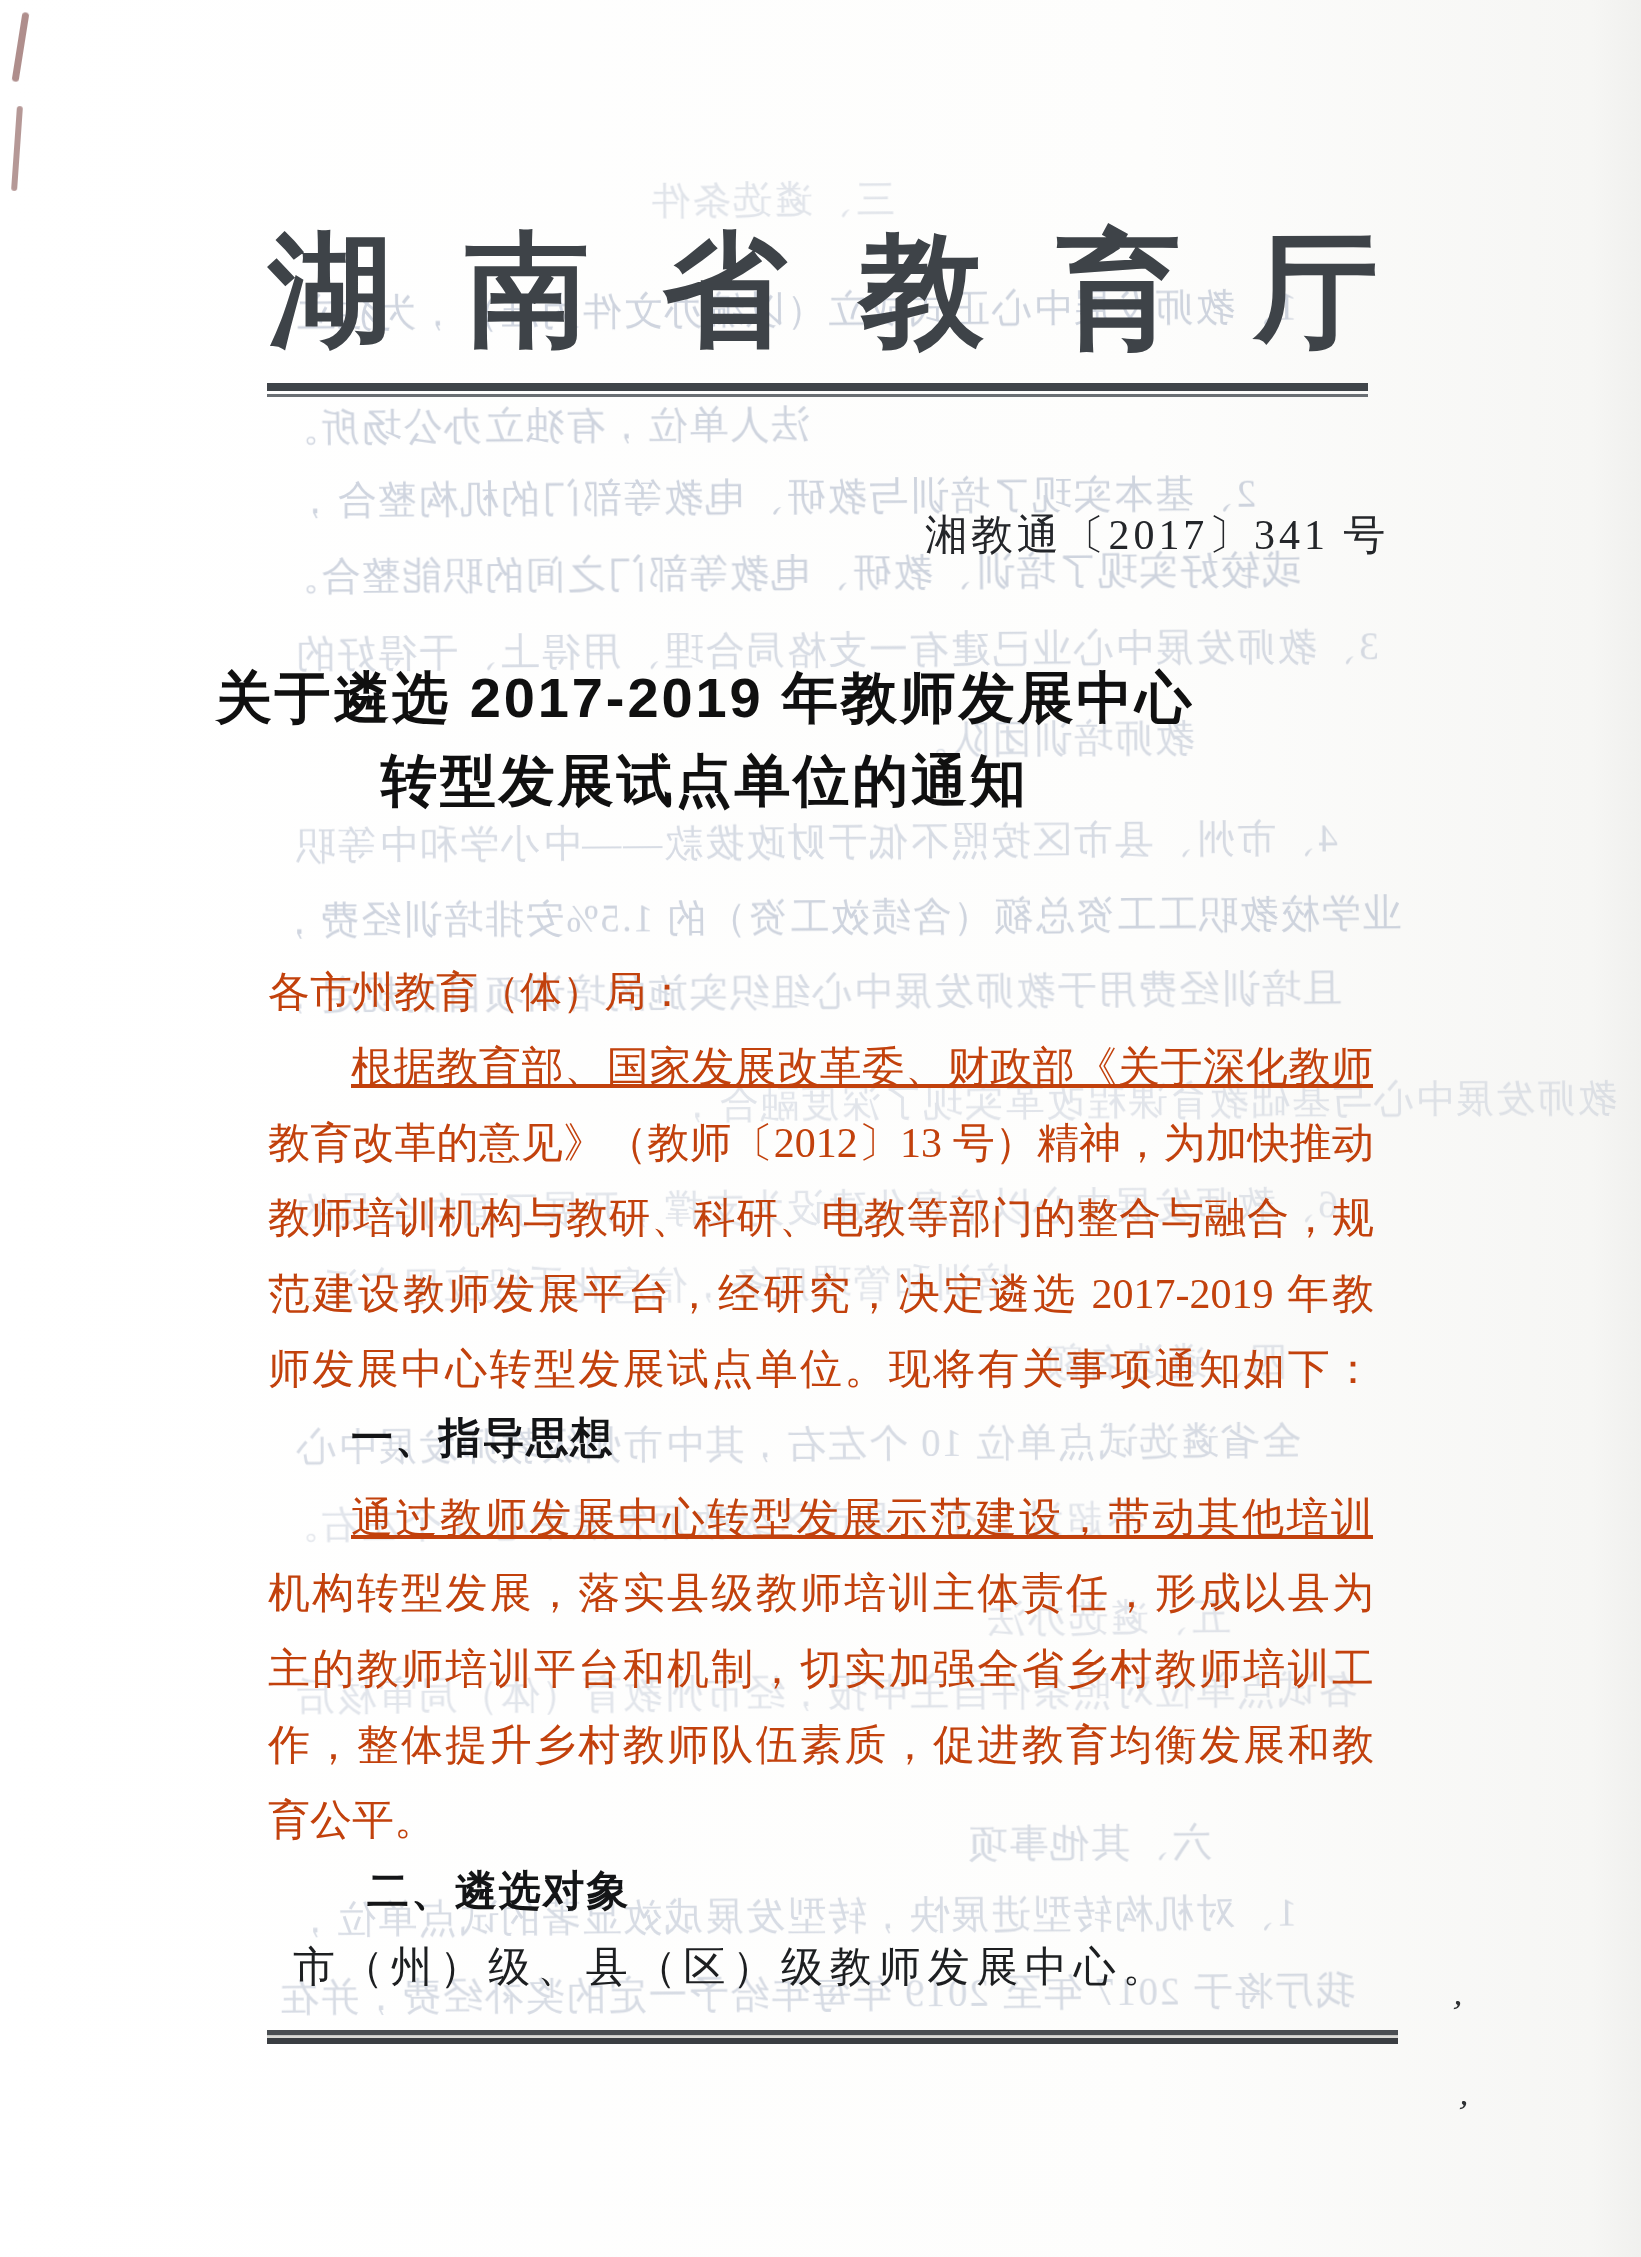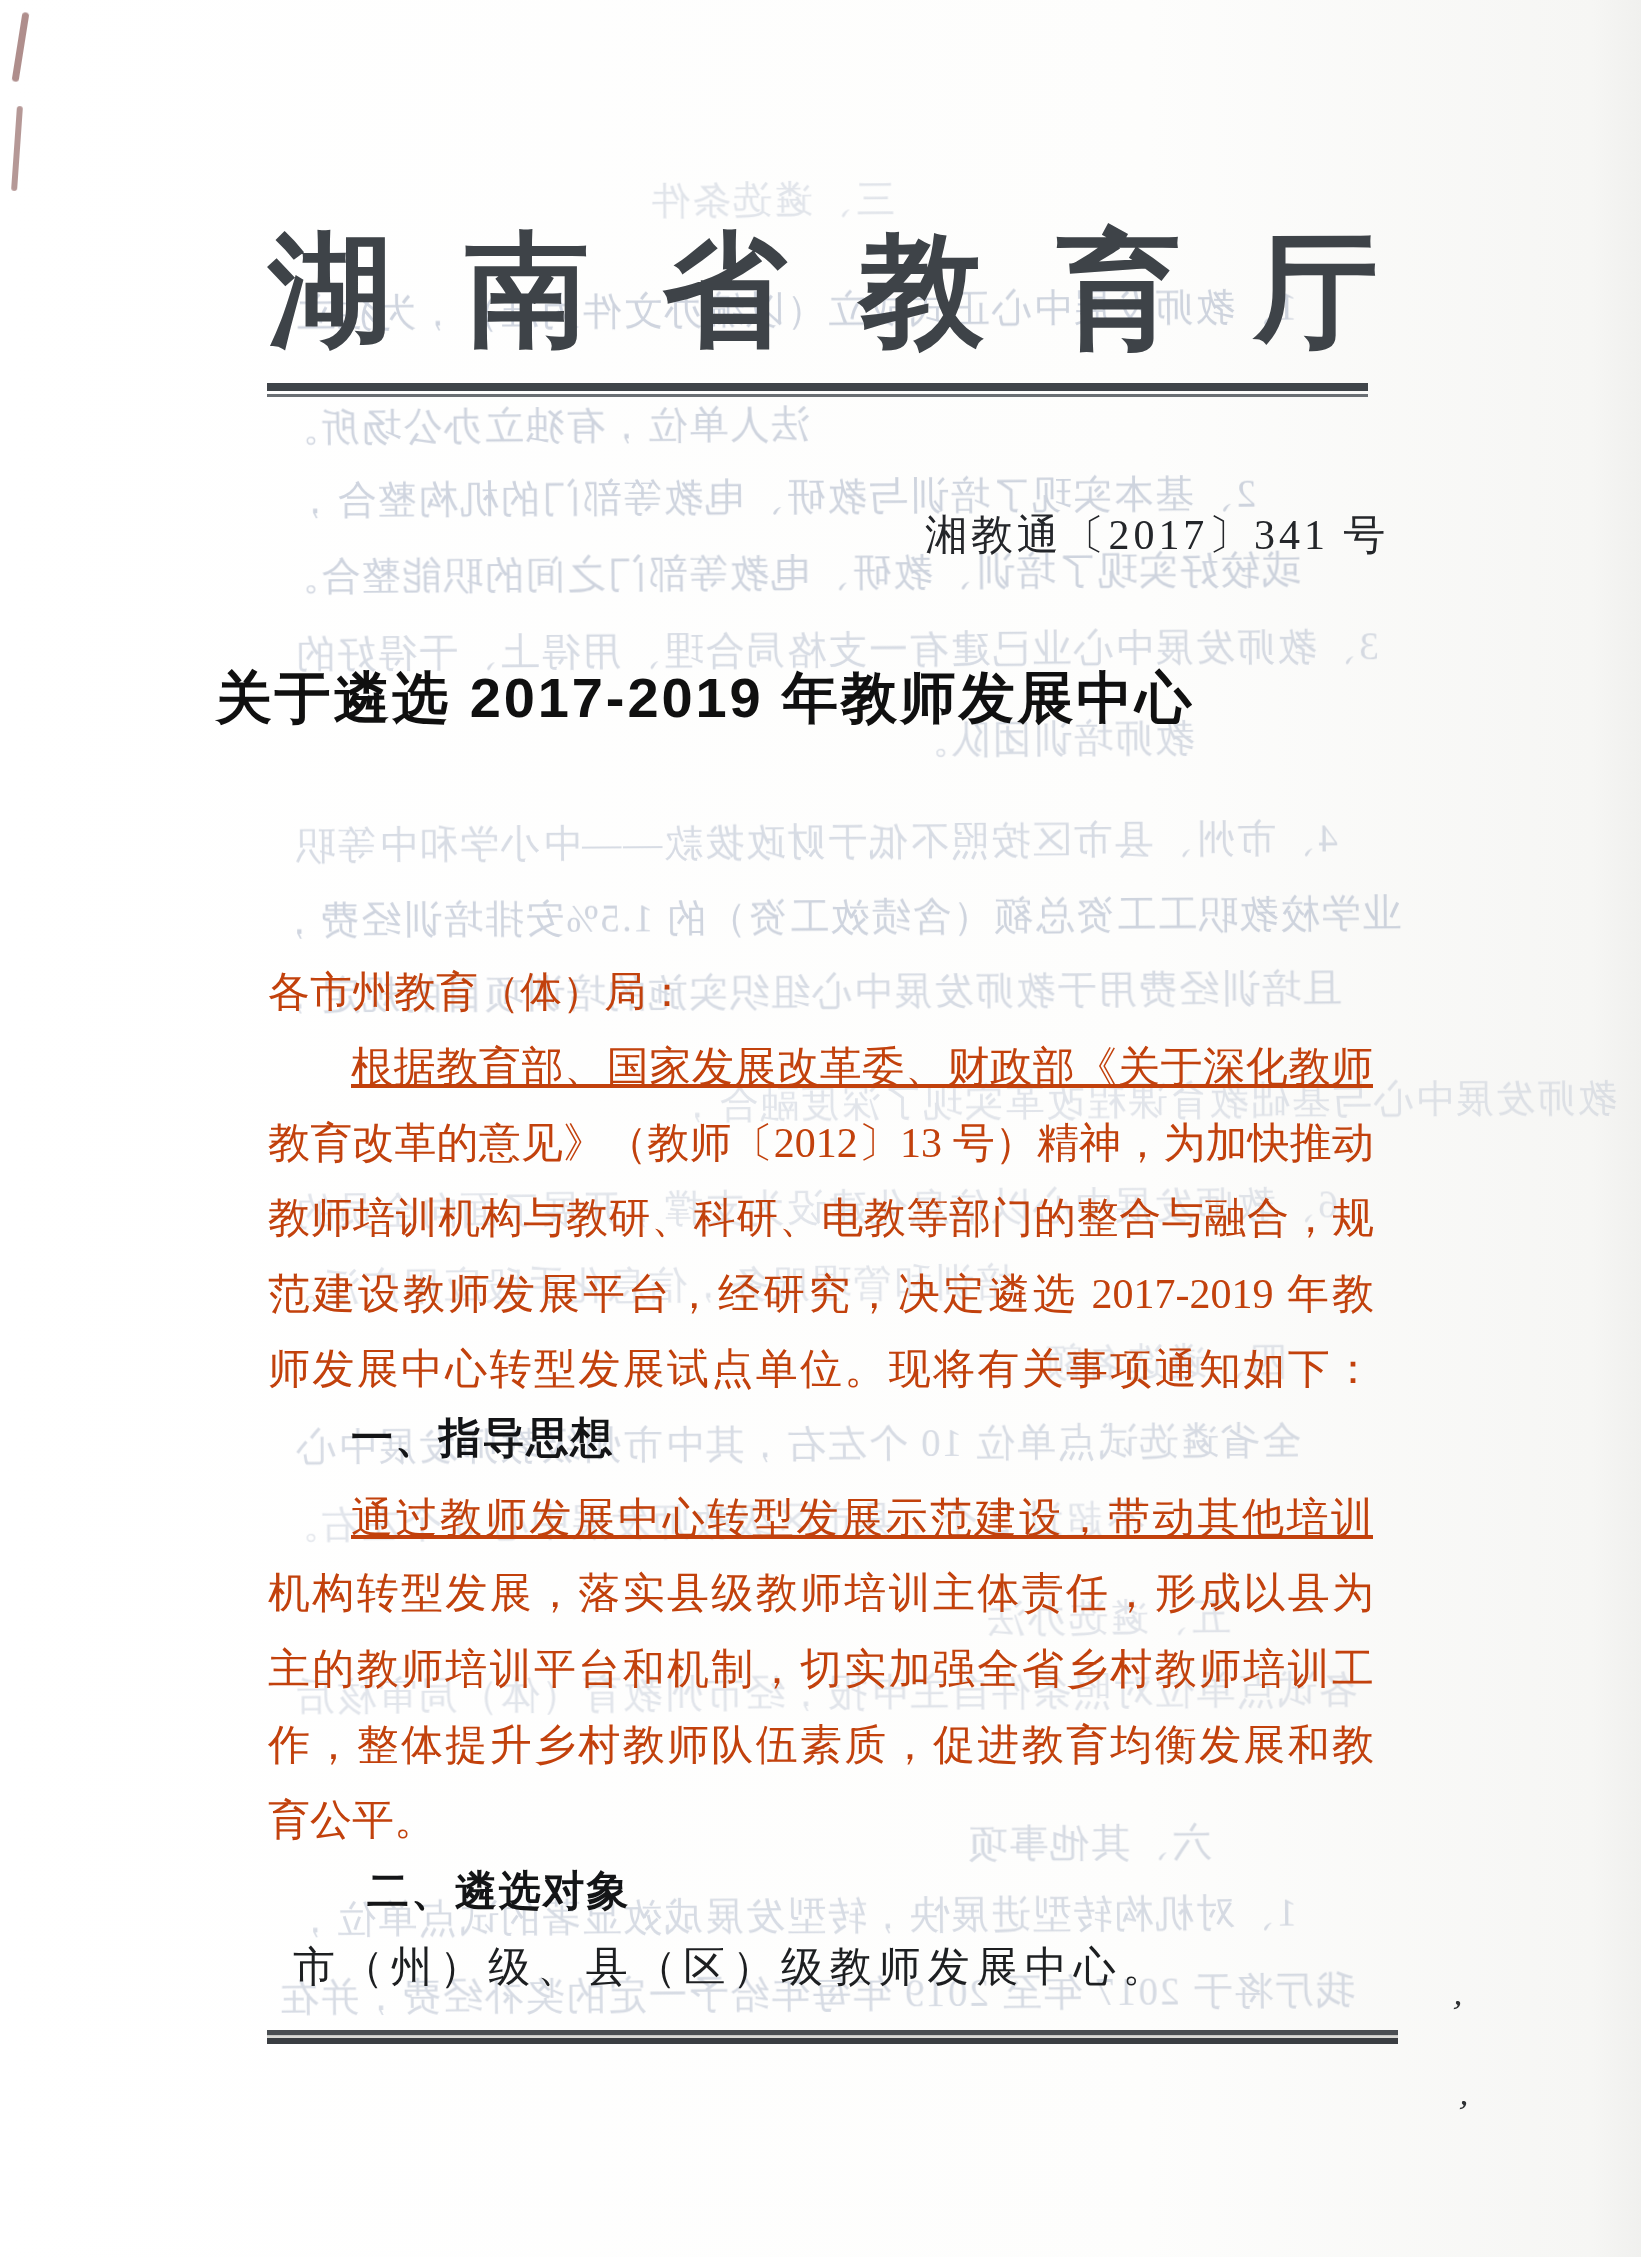--- a/index.html
+++ b/index.html
@@ -124,20 +124,21 @@
   <span>育</span>
   <span>厅</span>
 </div>
 <div class="header-rule-thick"></div>
 <div class="header-rule-thin"></div>
 
 <div class="doc-number">湘教通〔2017〕341 号</div>
 
 <div class="doc-title">
   <div>关于遴选 2017-2019 年教师发展中心</div>
+  <div>转型发展试点单位的通知</div>
 </div>
 
 <div class="bodyline noj" style="top:969px;">各市州教育（体）局：</div>
 
 <div class="bodyline indent" style="top:1044px;">根据教育部、国家发展改革委、财政部《关于深化教师</div>
 <div class="bodyline" style="top:1120px;">教育改革的意见》（教师〔2012〕13 号）精神，为加快推动</div>
 <div class="bodyline" style="top:1195px;">教师培训机构与教研、科研、电教等部门的整合与融合，规</div>
 <div class="bodyline" style="top:1271px;">范建设教师发展平台，经研究，决定遴选 2017-2019 年教</div>
 <div class="bodyline" style="top:1346px;">师发展中心转型发展试点单位。现将有关事项通知如下：</div>
 

